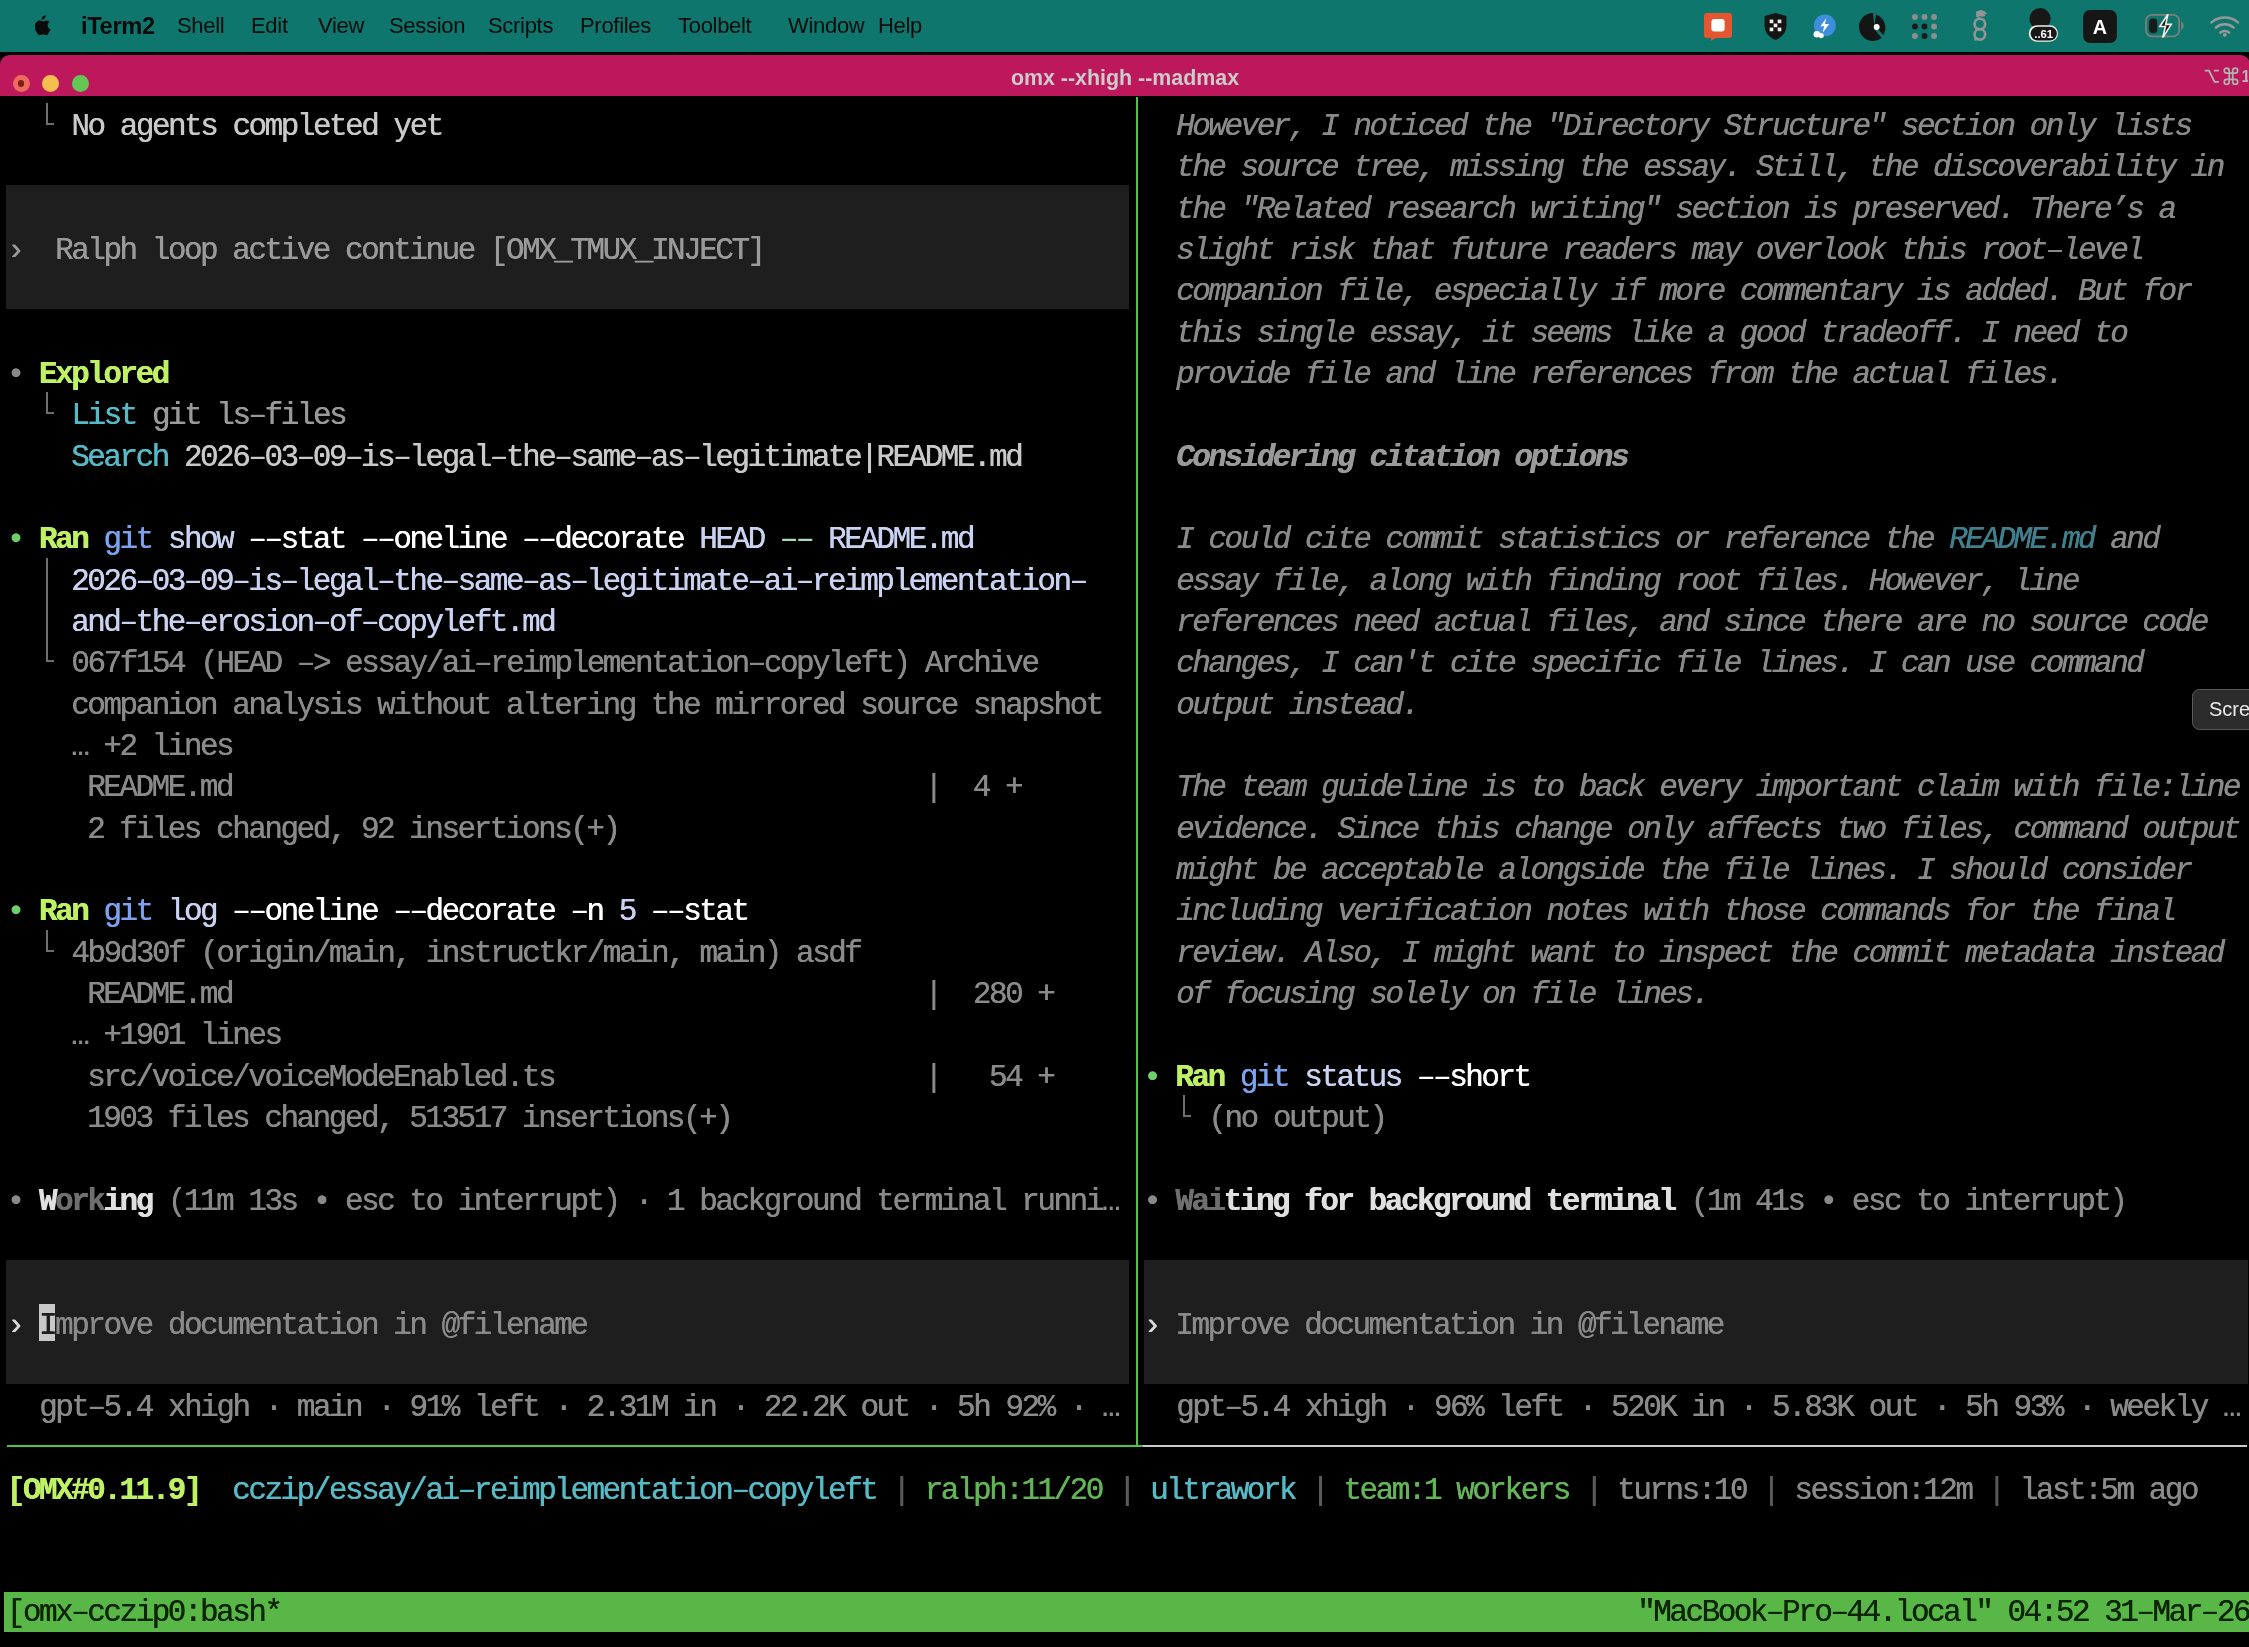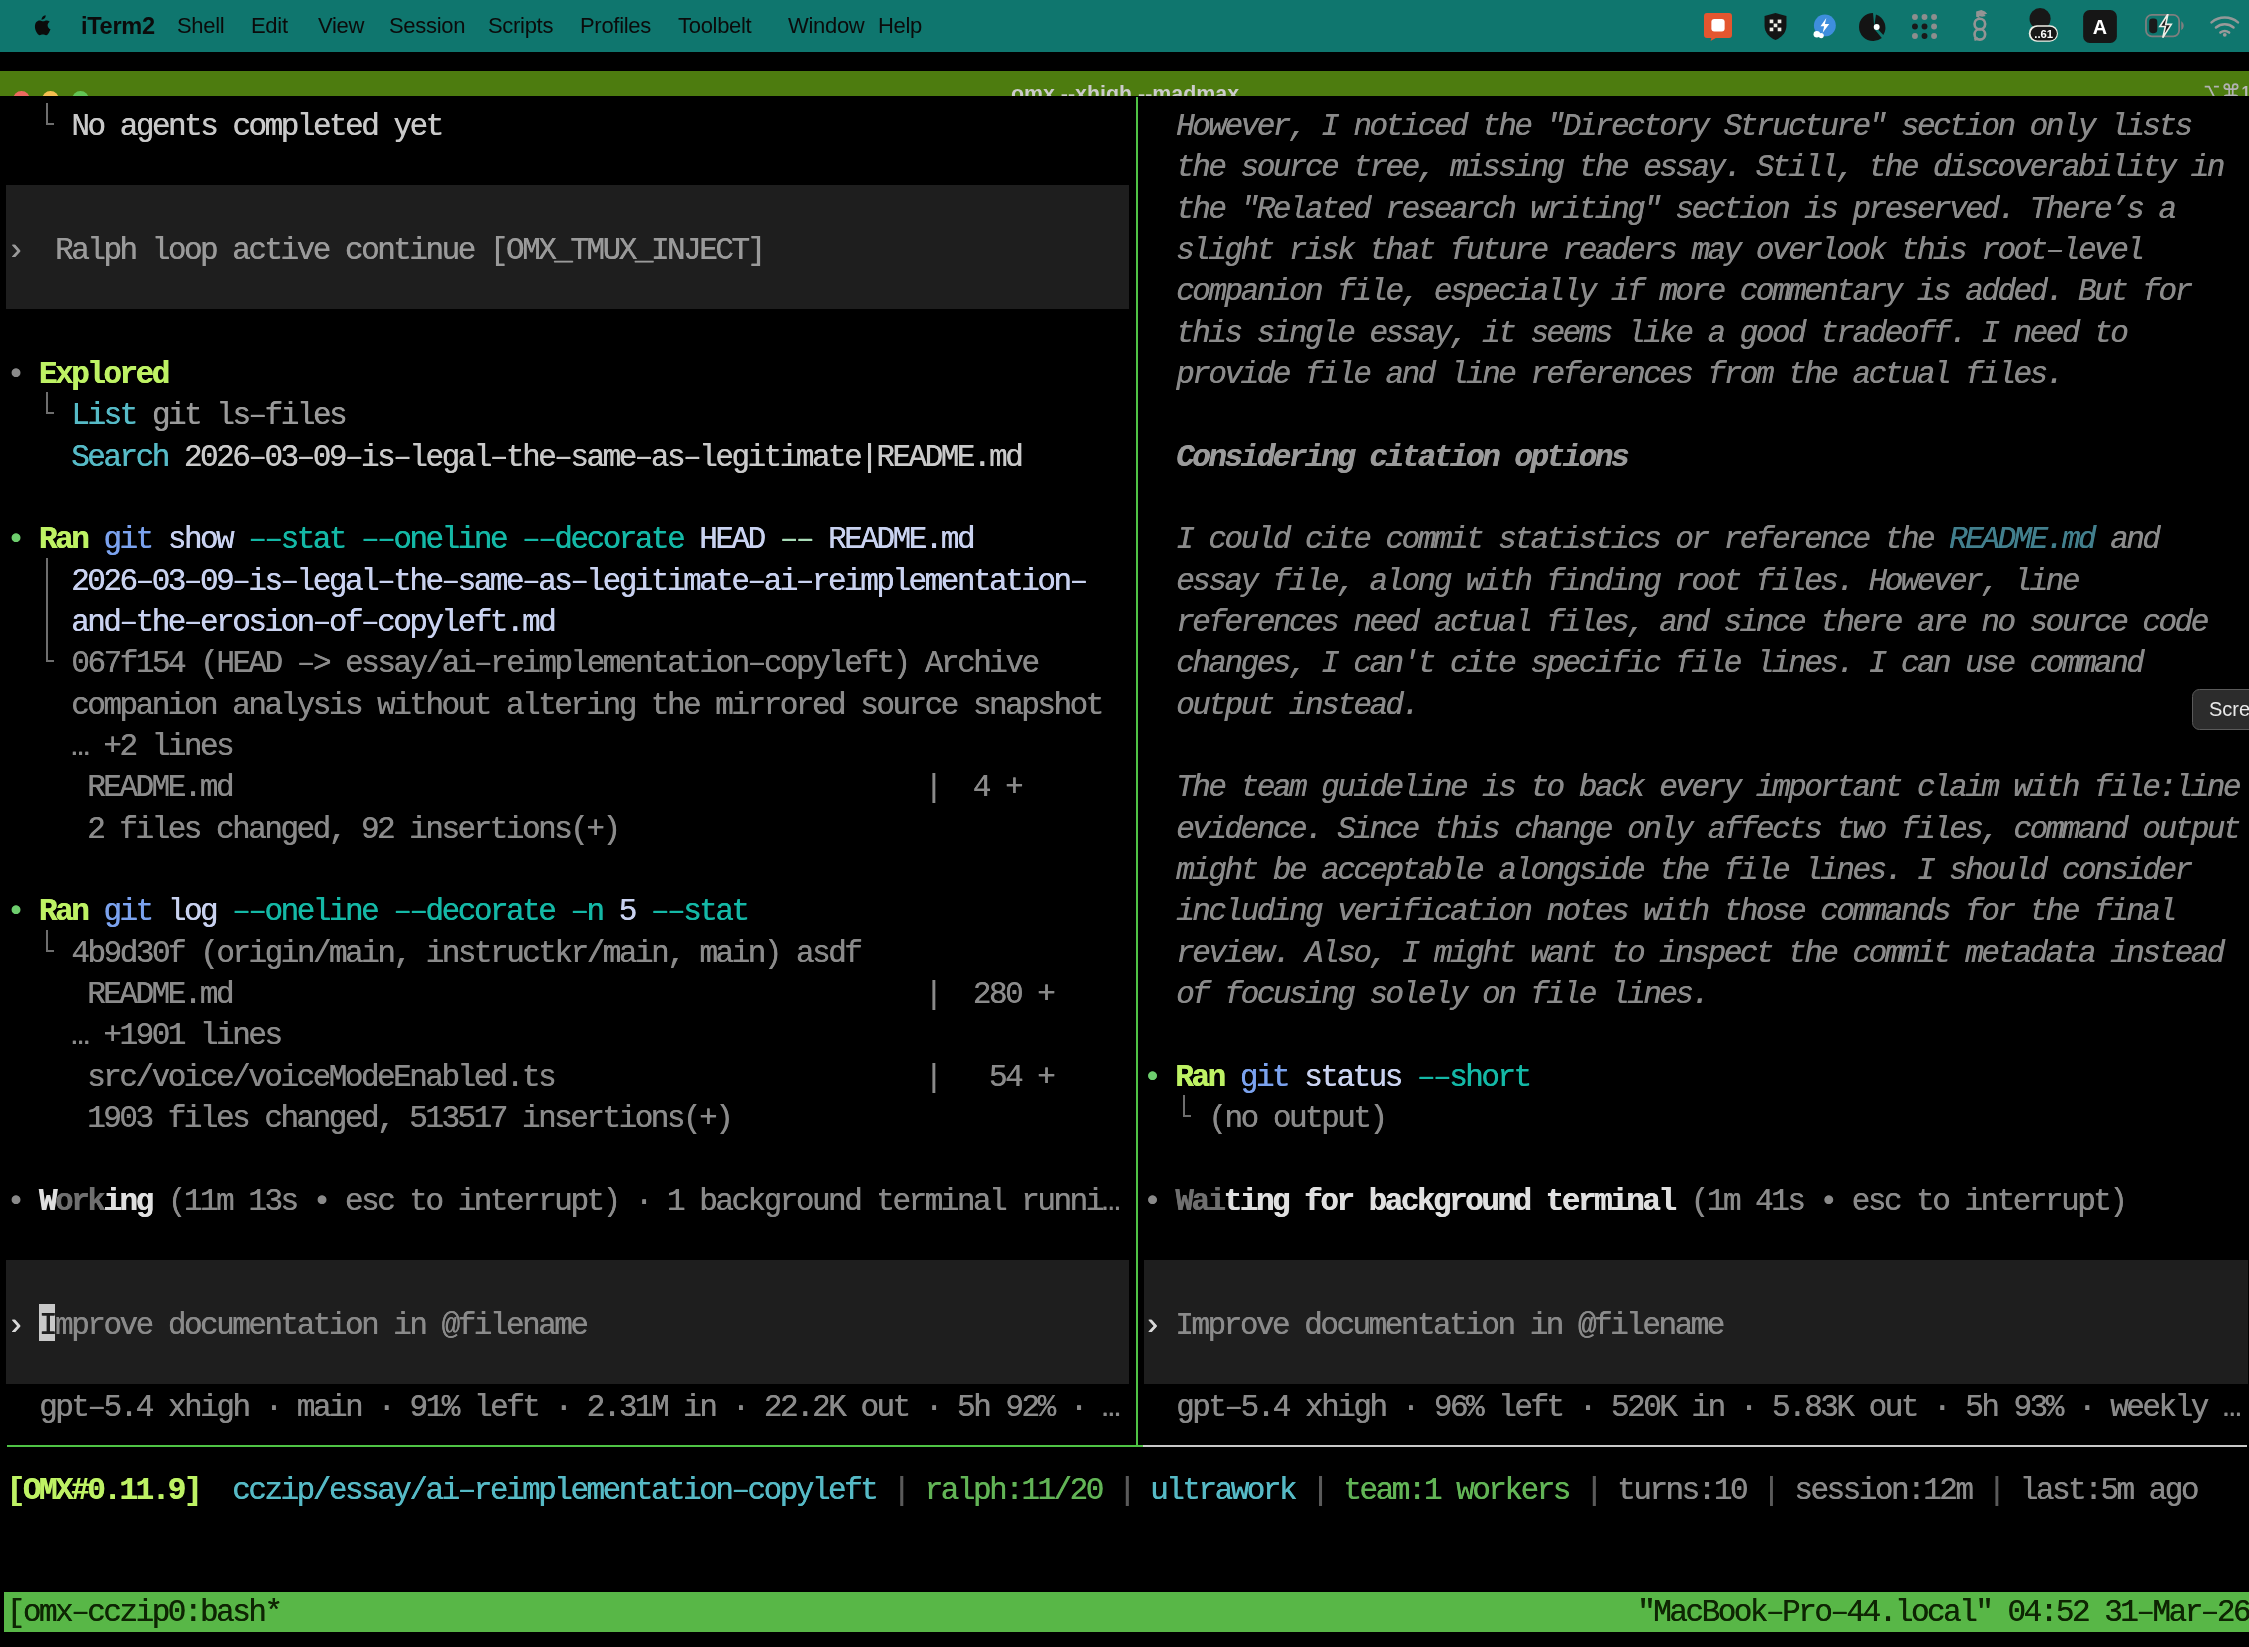--- a/index.html
+++ b/index.html
@@ -1,34 +1,34 @@
 <!DOCTYPE html>
 <html style="font-size:11.8px"><head><meta charset="utf-8"><style>
 * { margin:0; padding:0; box-sizing:border-box; }
 html,body { width:2250px; height:1648px; background:#000; overflow:hidden; }
 #menubar { position:absolute; left:0; top:0; width:2250px; height:52px; background:#0f766e; }
 .mi { position:absolute; top:13.3px; font:22px "Liberation Sans",sans-serif; color:#0b0b0b; letter-spacing:-0.3px; }
 .mi.b { font-weight:bold; font-size:23.6px; top:12.5px; }
 .ic { position:absolute; }
 #win { position:absolute; left:0; top:55px; width:2250px; height:1593px; background:#000; border-radius:9.6px 9.6px 0 0; overflow:hidden; }
-#tbar { position:absolute; left:0; top:0; width:2250px; height:41px; background:#4d7c0f;margin-top:16px; }
+#tbar { position:absolute; left:0; top:0; width:2250px; height:41px; background:#be185d; }
 .tl-btn { position:absolute; top:20px; width:17px; height:17px; border-radius:50%; }
 #title { position:absolute; top:11px; width:2250px; text-align:center; font:bold 21.4px "Liberation Sans",sans-serif; color:#cccccc; }
 #term { position:absolute; left:0; top:41px; width:2250px; height:1552px; background:#000; }
 .tr { position:absolute; white-space:pre; font-family:"Liberation Mono",monospace; font-size:31px;
       letter-spacing:-2.5px; line-height:41px; height:41px; color:#8a8a8a; text-shadow:0.4px 0 0 currentColor; }
 .g  { color:#8a8a8a; }
 .gm { color:#9a9a9a; }
 .lt { color:#c9c9c9; }
 .w  { color:#bef264; font-weight:bold; }
 .pr { color:#d8d8d8; }
 .cy { color:#56bac6; }
 .pe { color:#c9d2f0; }
 .bl { color:#7ba2ee; }
-.pk { color:#14b8a6; }
+.pk { color:#ffffff; }
 .mg { color:#a9dcb8; }
 .gb { color:#6ece6e; }
 .dt { color:#427f8d; font-style:italic; }
 .it { color:#8a8a8a; font-style:italic; }
 .bi { color:#9a9a9a; font-style:italic; font-weight:bold;text-align:right; }
 .dk { color:#6f6f6f; font-weight:bold; }
 .br { color:#e0e0e0; font-weight:bold; }
 .cur { color:#1e1e1e; }
 .box { position:absolute; background:#1e1e1e; }
 .tl { position:absolute; background:#6e6e6e; }

